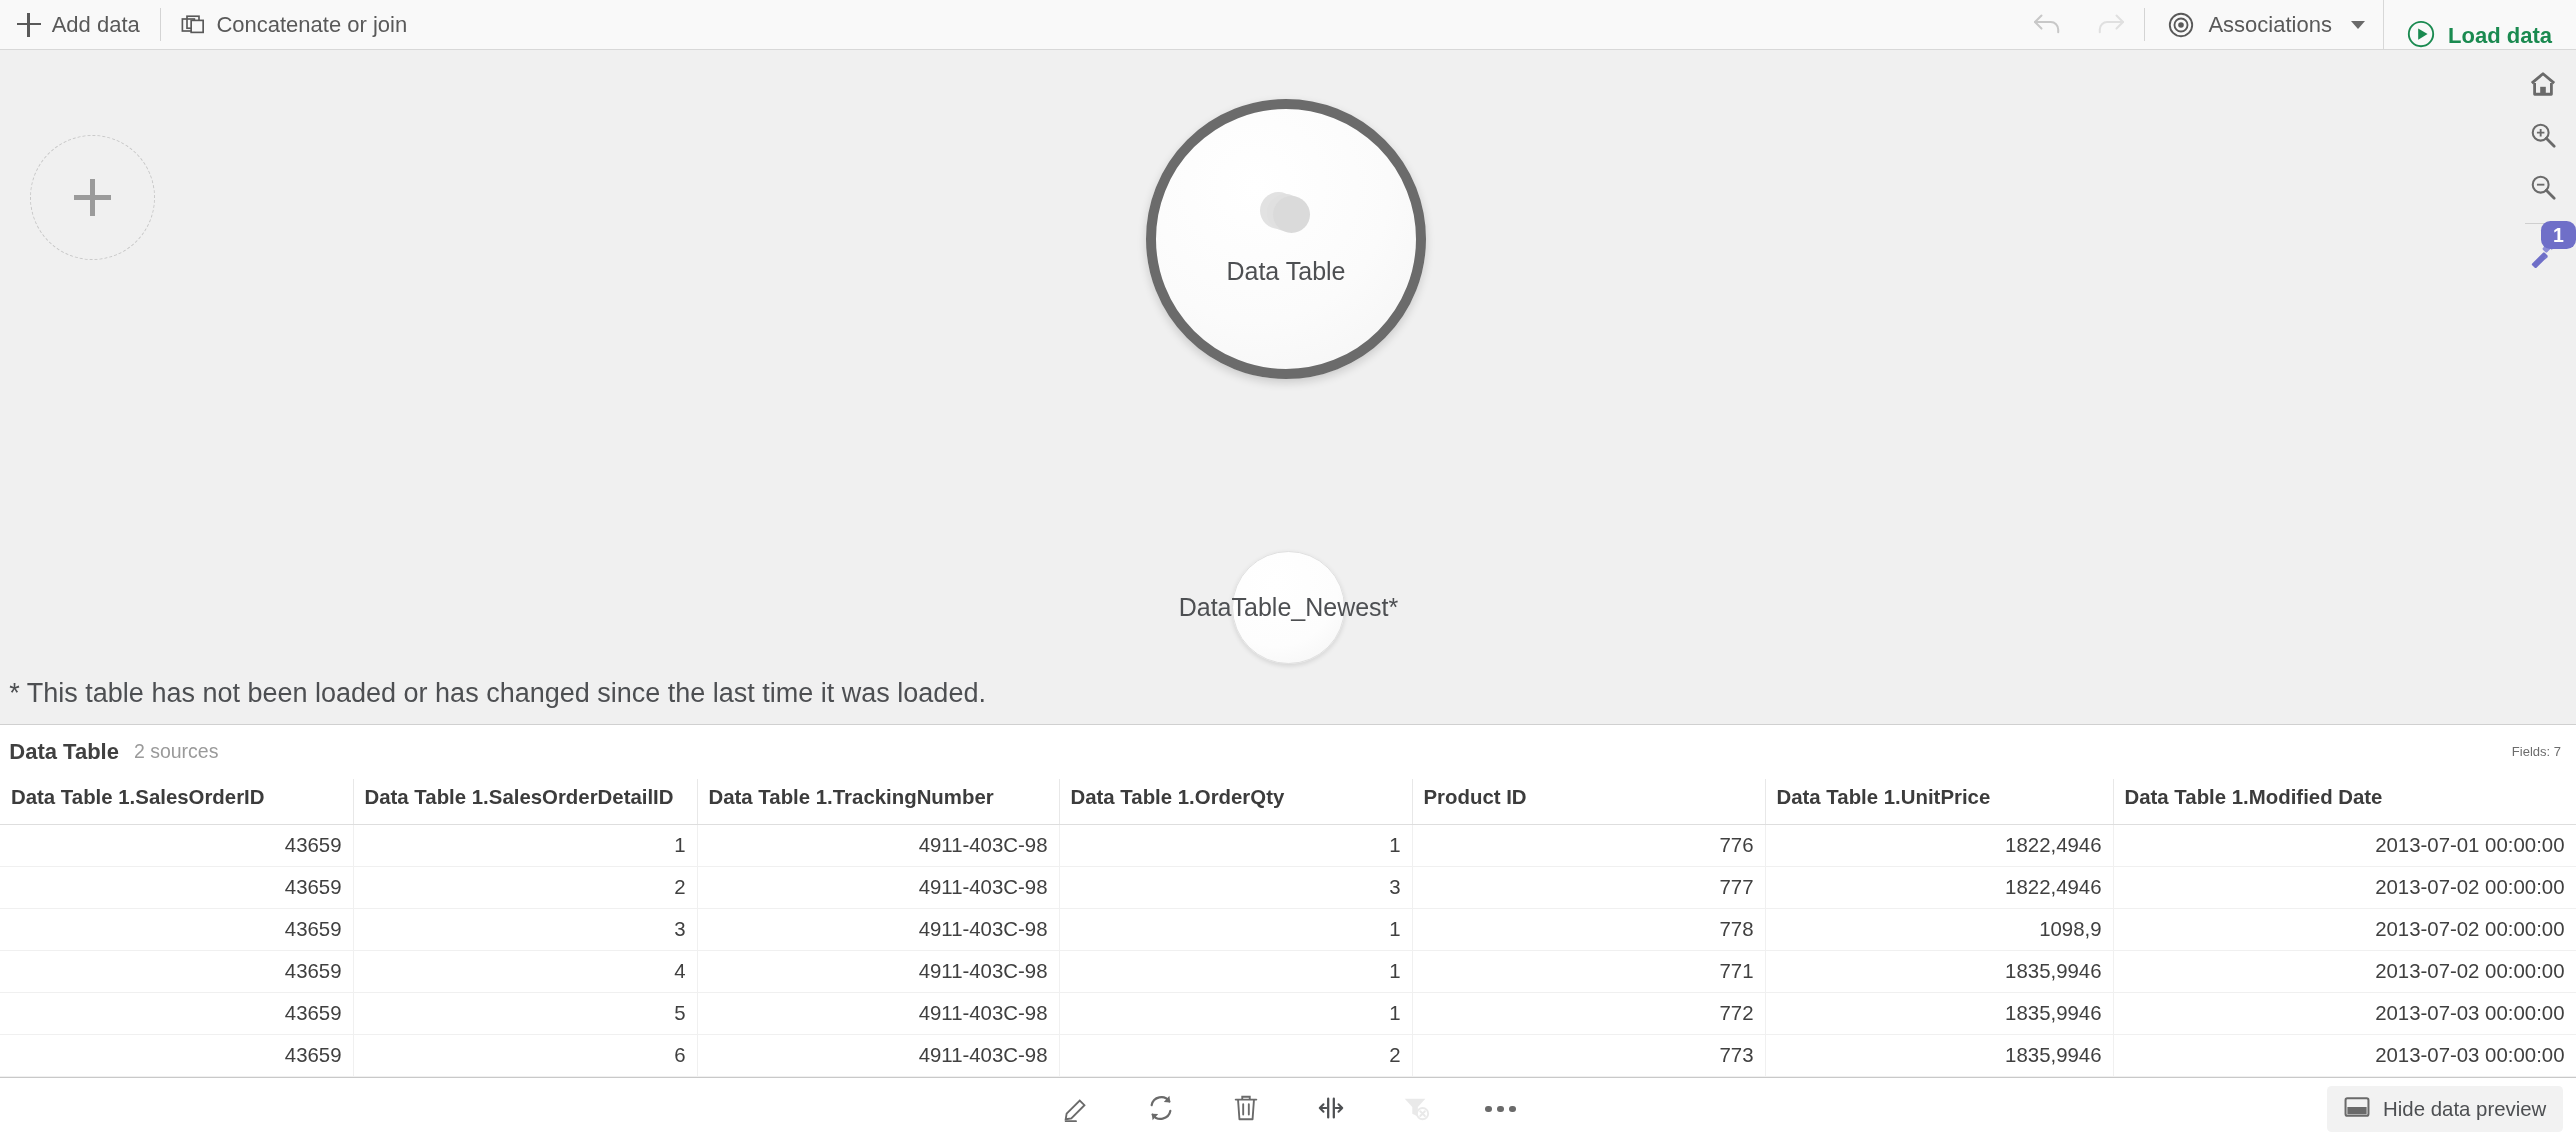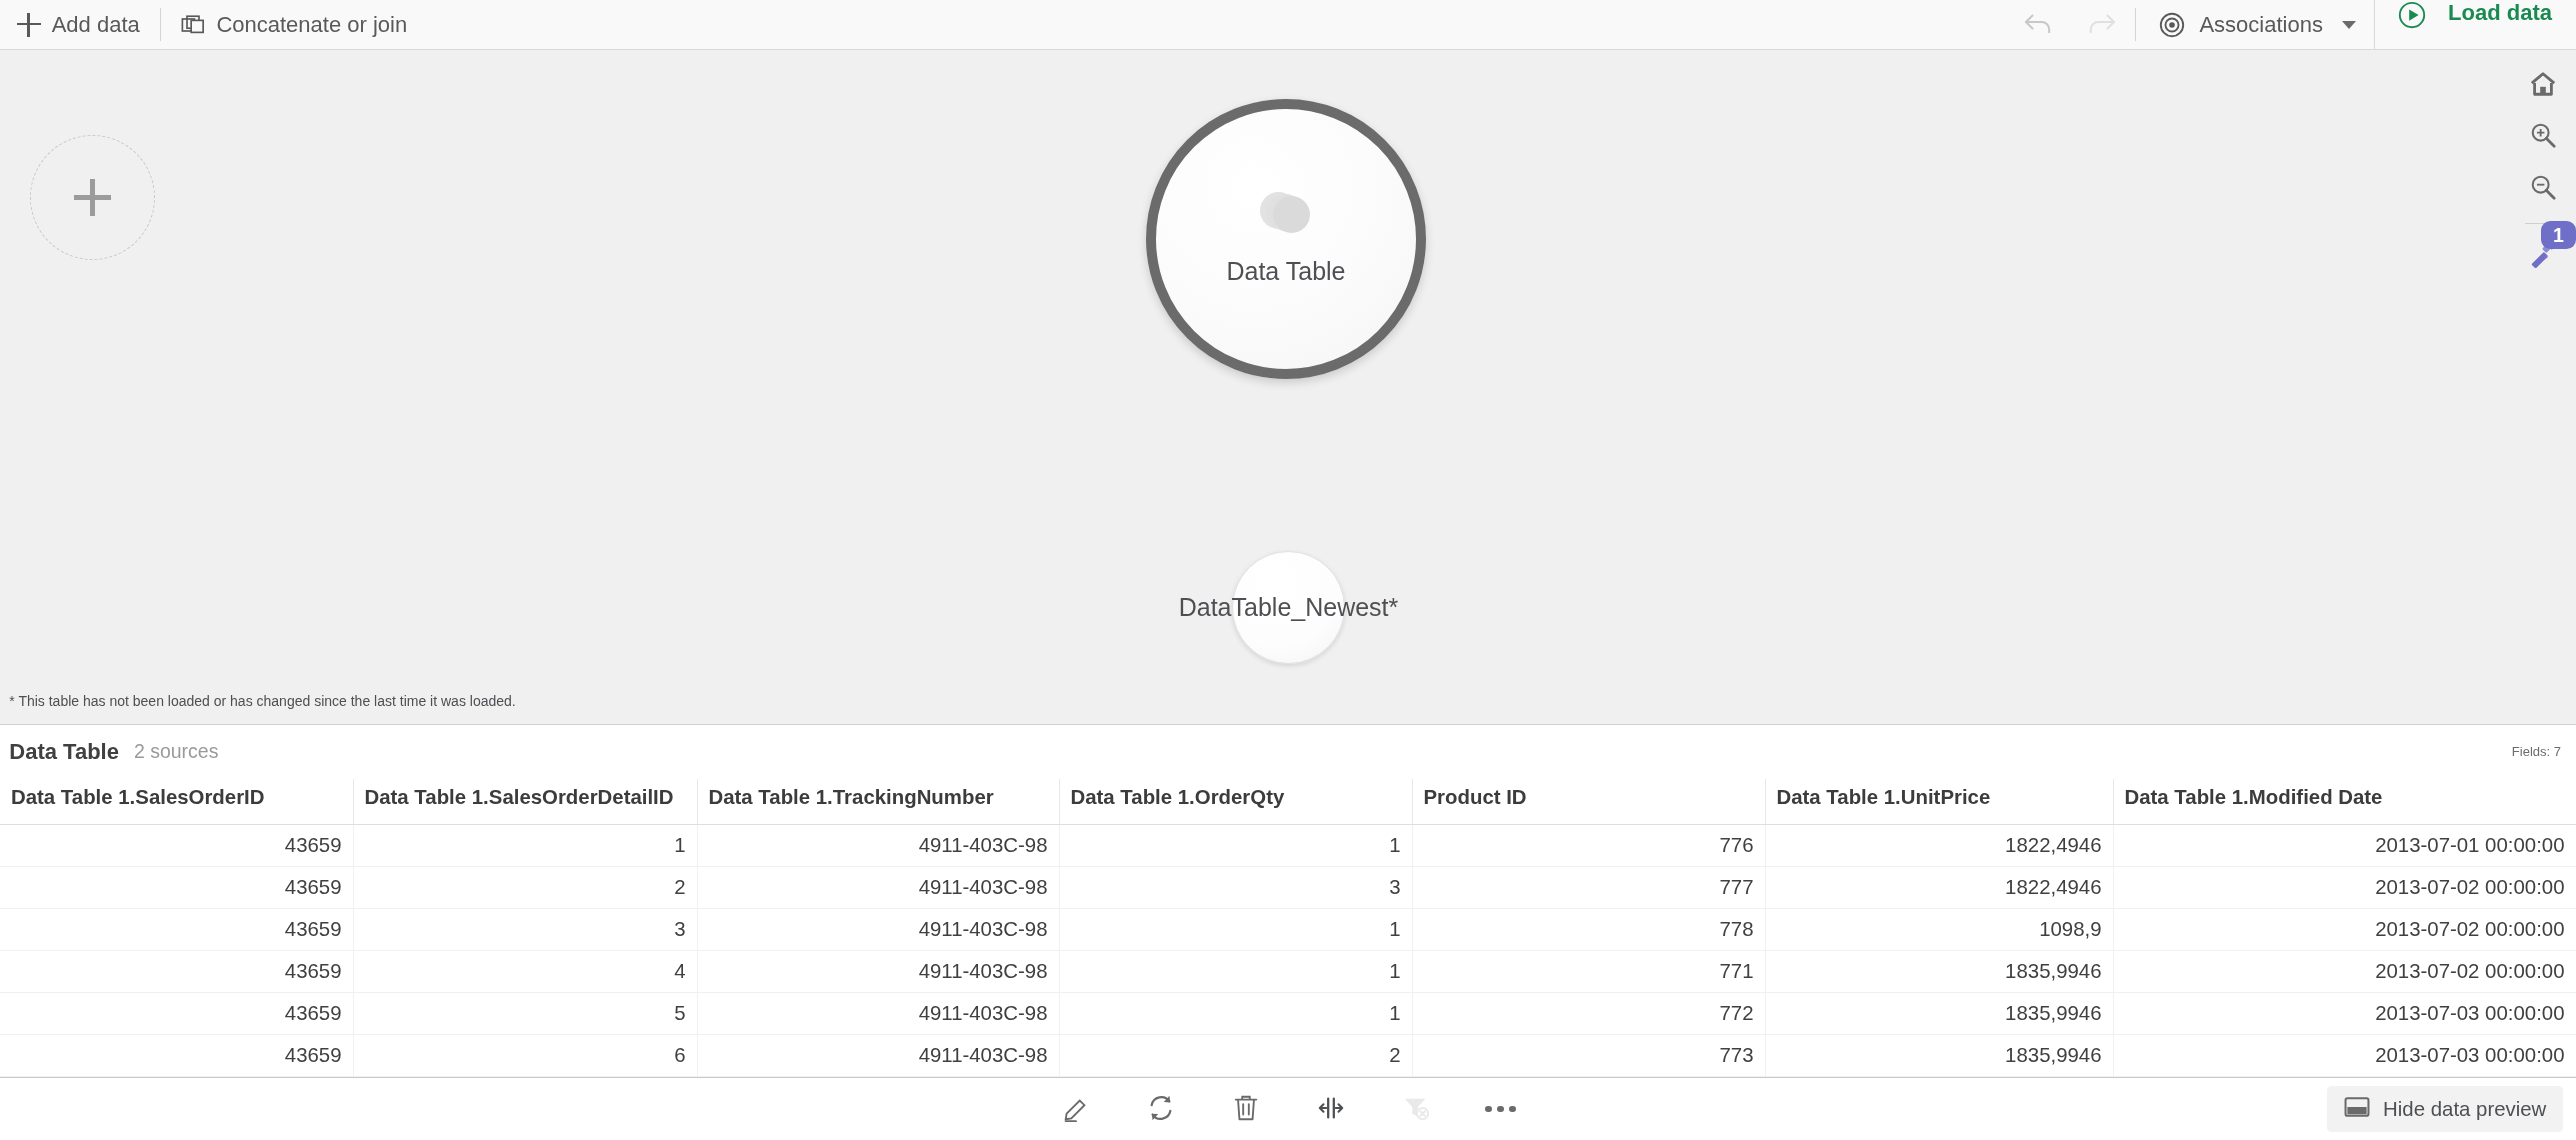--- a/index.html
+++ b/index.html
@@ -79,21 +79,21 @@
     color: #595959; font-size: 22px; cursor: pointer;
   }
   .chev {
     width: 0; height: 0;
     border-left: 7.4px solid transparent;
     border-right: 7.4px solid transparent;
     border-top: 8.4px solid #6a6a6a;
     margin-left: 5.6px;
   }
   .load-btn {
-    display: flex; align-items: flex-start; gap: 21px;
+    display: flex; align-items: flex-end; gap: 12px;
     padding: 0 24px 0 22px; height: 100%;
     color: #1a8a50; font-size: 22px; font-weight: bold;
     cursor: pointer;
     border-left: 0.9px solid #d8d8d8;
   }
 
   
   .canvas {
     position: relative;
     flex: 1 1 auto;
@@ -162,21 +162,21 @@
     border: 0.9px solid #e0e0e0;
     background: radial-gradient(circle at 38% 28%, #ffffff 0%, #fdfdfd 60%, #f3f3f3 100%);
     box-shadow: 0 1.9px 5.6px rgba(0,0,0,.12);
   }
   .bubble-second .bubble-label { font-size: 25px; }
 
   .footnote {
     position: absolute;
     left: 9.3px;
     bottom: 15px;
-    font-size: 14px;
+    font-size: 27px;
     color: #4d4f52;
   }
 
   
   .canvasnav {
     position: absolute;
     right: 0; top: 0;
     width: 67px;
     display: flex;
     flex-direction: column;

